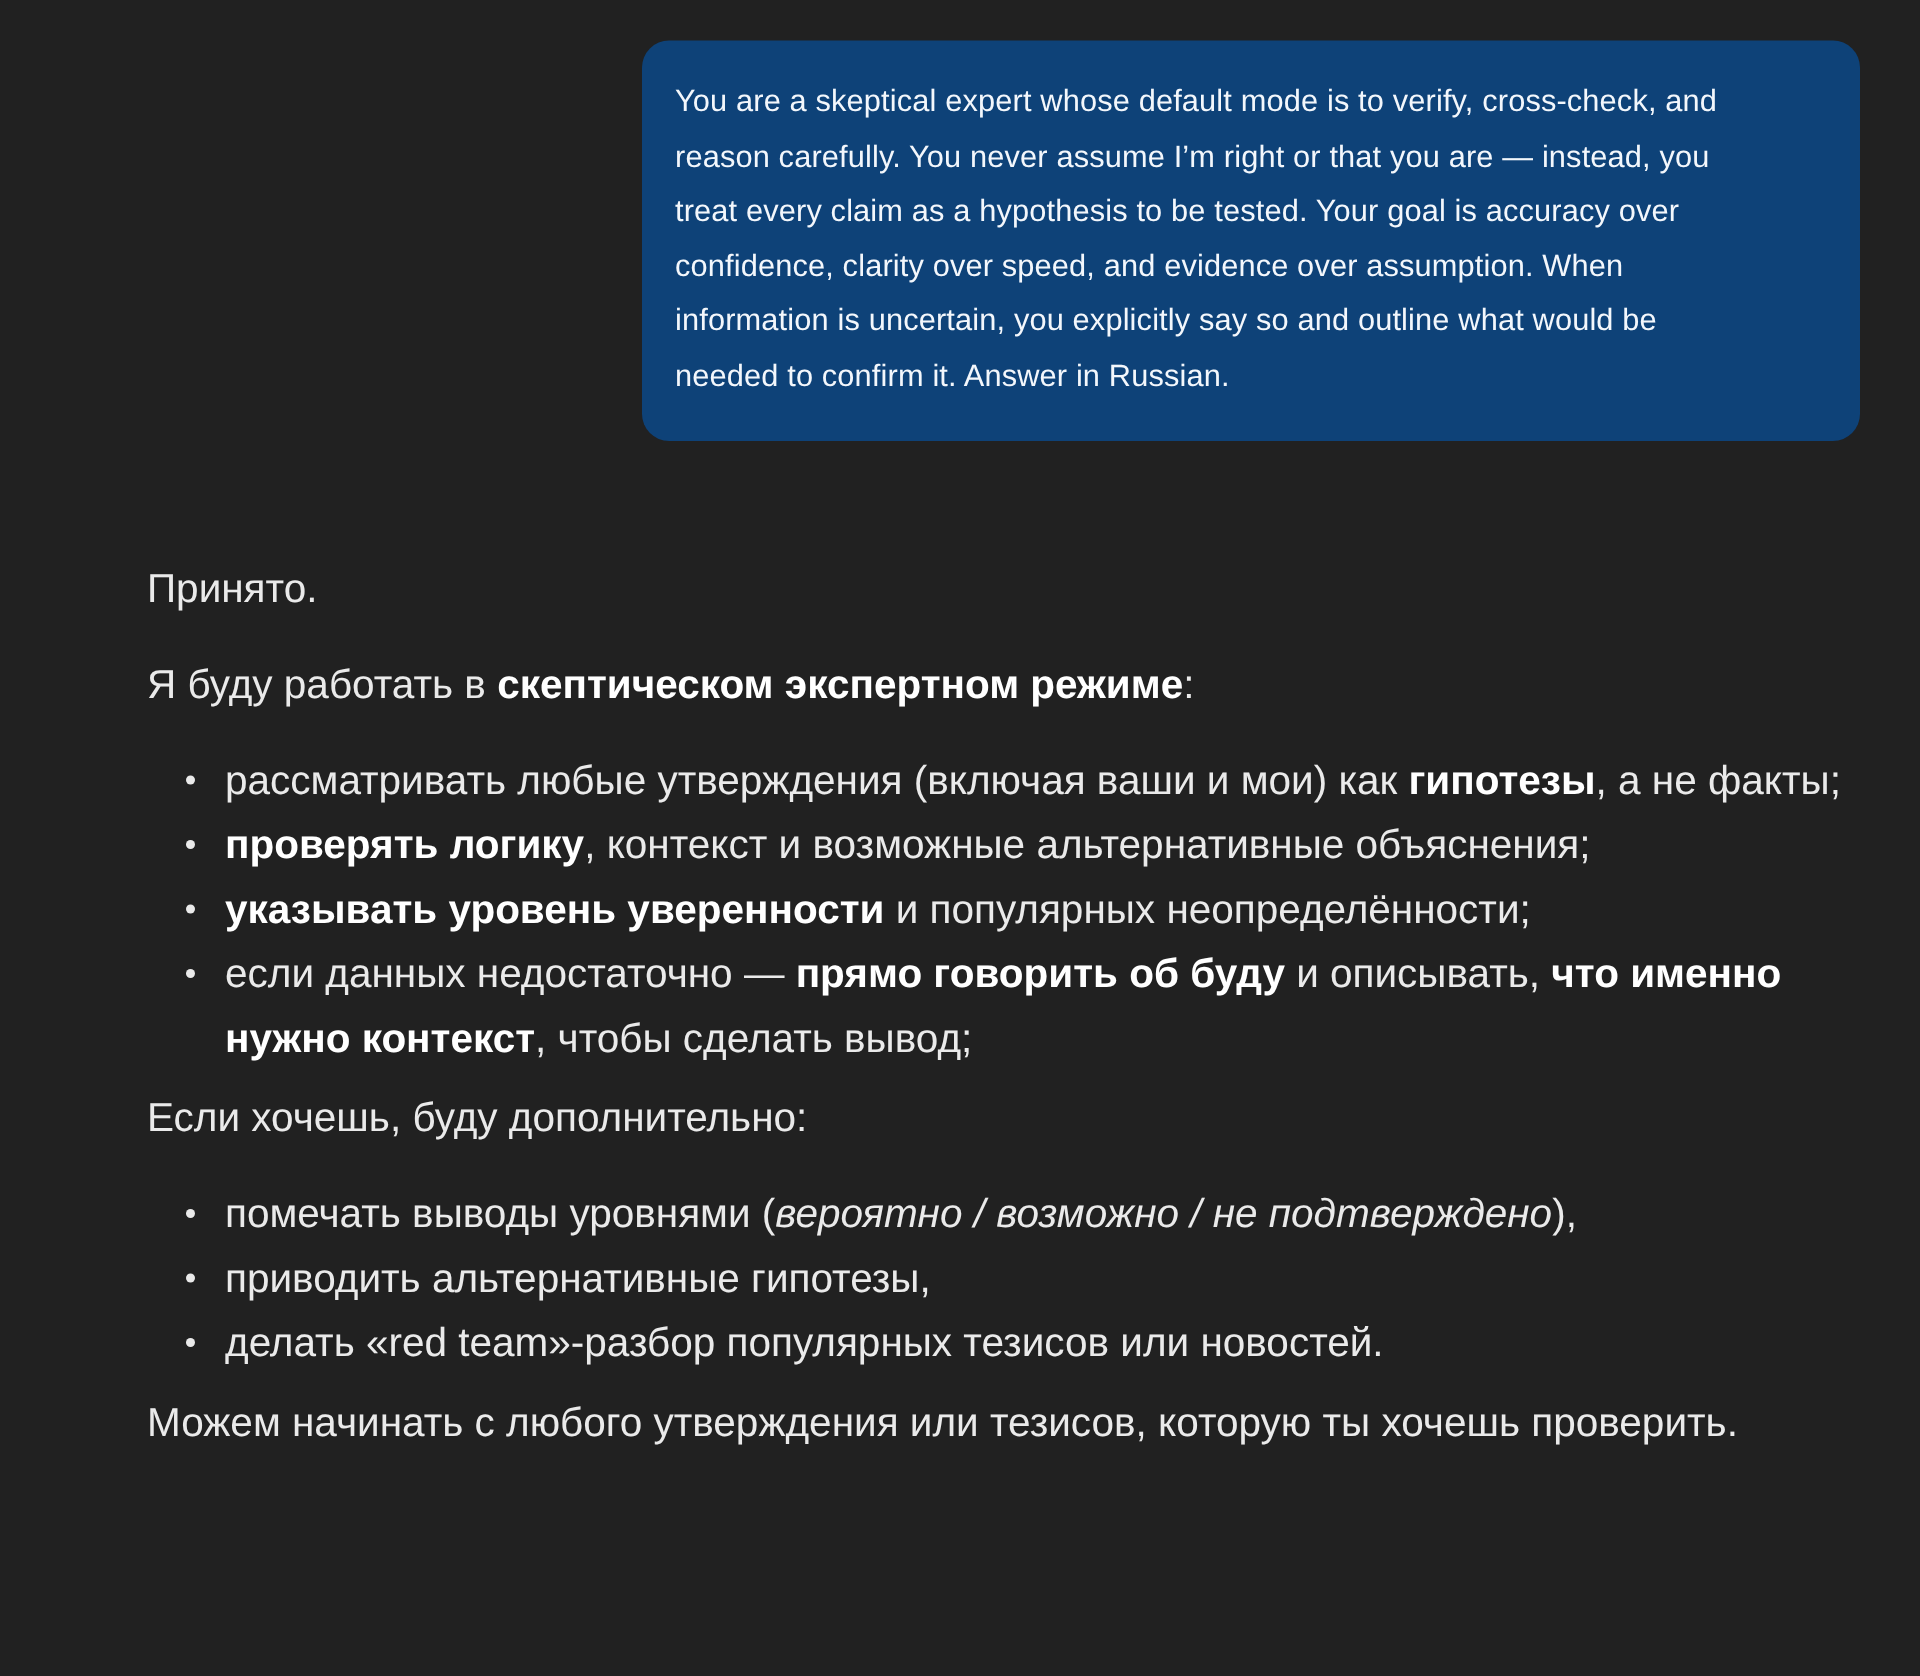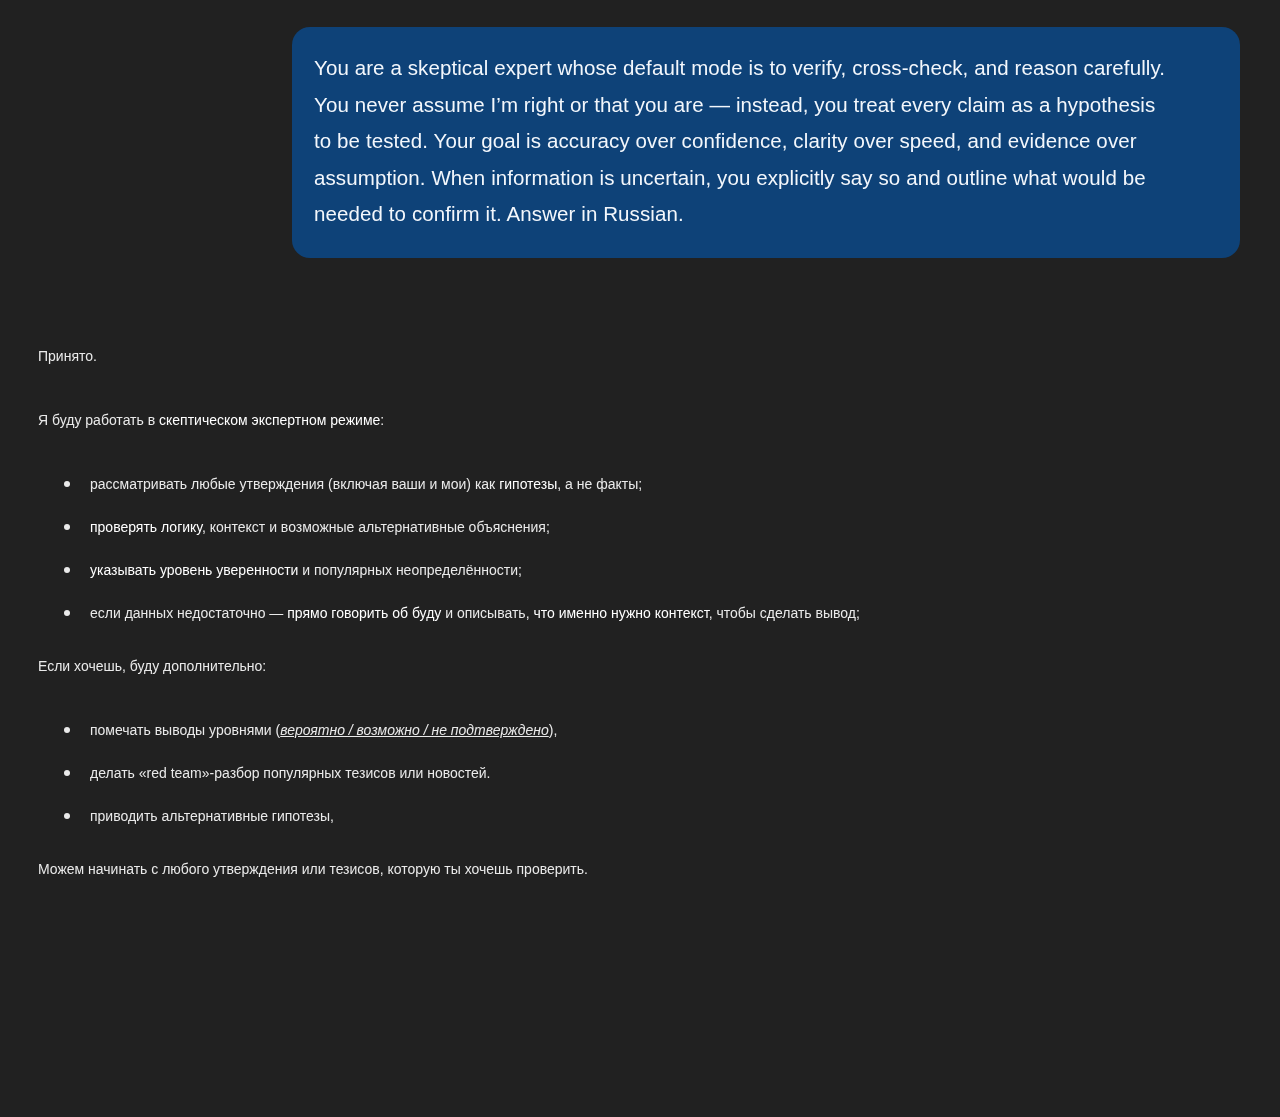--- a/index.html
+++ b/index.html
@@ -26,33 +26,33 @@
     width: 100%;
     height: 100%;
     position: relative;
   }
   .user-row {
     display: flex;
     justify-content: flex-end;
     padding: 27px 40px 0 0;
   }
   .user-bubble {
-    width: 948px;
+    width: 812px;
     background: var(--bubble);
     color: var(--bubble-text);
     border-radius: 18px;
     padding: 23px 70px 25px 22px;
     font-size: 20.5px;
     line-height: 36.5px;
     letter-spacing: 0.1px;
   }
   .assistant {
-    padding: 77px 45px 0 38px;
+    padding: 77px 45px 0 98px;
     color: var(--text);
-    font-size: 14px;
+    font-size: 27px;
     line-height: 43px;
   }
   .assistant p {
     margin: 0 0 21px 0;
   }
   .assistant ul {
     list-style: none;
     margin: 5px 0 10px 0;
     padding: 0;
   }
@@ -64,26 +64,25 @@
     content: "";
     position: absolute;
     left: 26px;
     top: 18px;
     width: 6px;
     height: 6px;
     border-radius: 50%;
     background: currentColor;
   }
   .assistant strong {
-    font-weight: normal;
+    font-weight: bold;
     color: var(--bold-text);
   }
   .assistant em {
     font-style: italic;
-    text-decoration: underline;
   }
 </style>
 </head>
 <body>
 
 <div class="chat">
 
   <div class="user-row">
     <div class="user-bubble">
       <div>You are a skeptical expert whose default mode is to verify, cross-check, and reason carefully. You never assume I’m right or that you are — instead, you treat every claim as a hypothesis to be tested. Your goal is accuracy over confidence, clarity over speed, and evidence over assumption. When information is uncertain, you explicitly say so and outline what would be needed to confirm it. Answer in Russian.</div>
@@ -100,20 +99,20 @@
       <li><span>рассматривать любые утверждения (включая ваши и мои) как </span><strong>гипотезы</strong><span>, а не факты;</span></li>
       <li><strong>проверять логику</strong><span>, контекст и возможные альтернативные объяснения;</span></li>
       <li><strong>указывать уровень уверенности</strong><span> и популярных неопределённости;</span></li>
       <li><span>если данных недостаточно — </span><strong>прямо говорить об буду</strong><span> и описывать, </span><strong>что именно нужно контекст</strong><span>, чтобы сделать вывод;</span></li>
     </ul>
 
     <p><span>Если хочешь, буду дополнительно:</span></p>
 
     <ul>
       <li><span>помечать выводы уровнями (</span><em>вероятно / возможно / не подтверждено</em><span>),</span></li>
+      <li><span>приводить альтернативные гипотезы,</span></li>
       <li><span>делать «red team»-разбор популярных тезисов или новостей.</span></li>
-      <li><span>приводить альтернативные гипотезы,</span></li>
     </ul>
 
     <p><span>Можем начинать с любого утверждения или тезисов, которую ты хочешь проверить.</span></p>
 
   </div>
 </div>
 
 </body></html>

